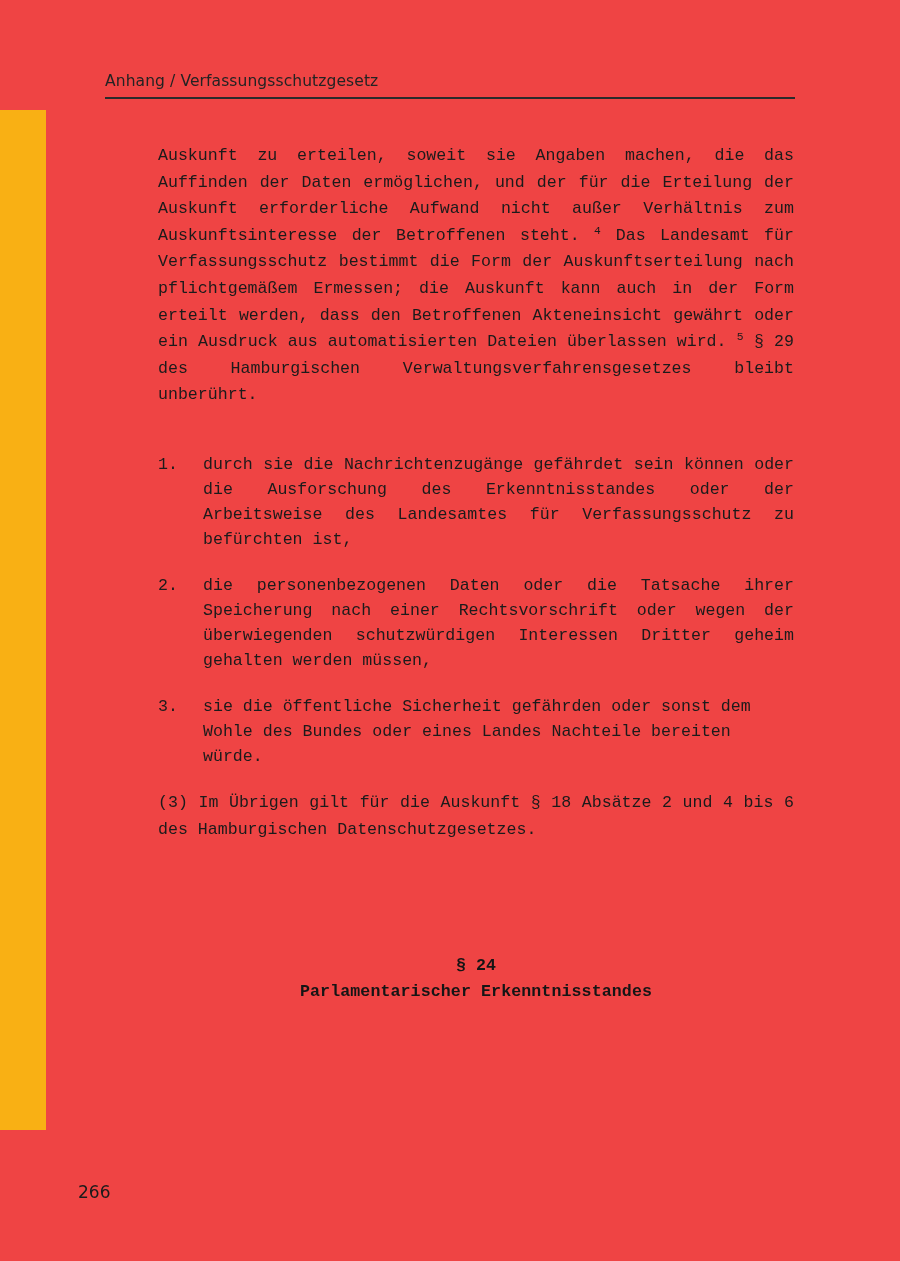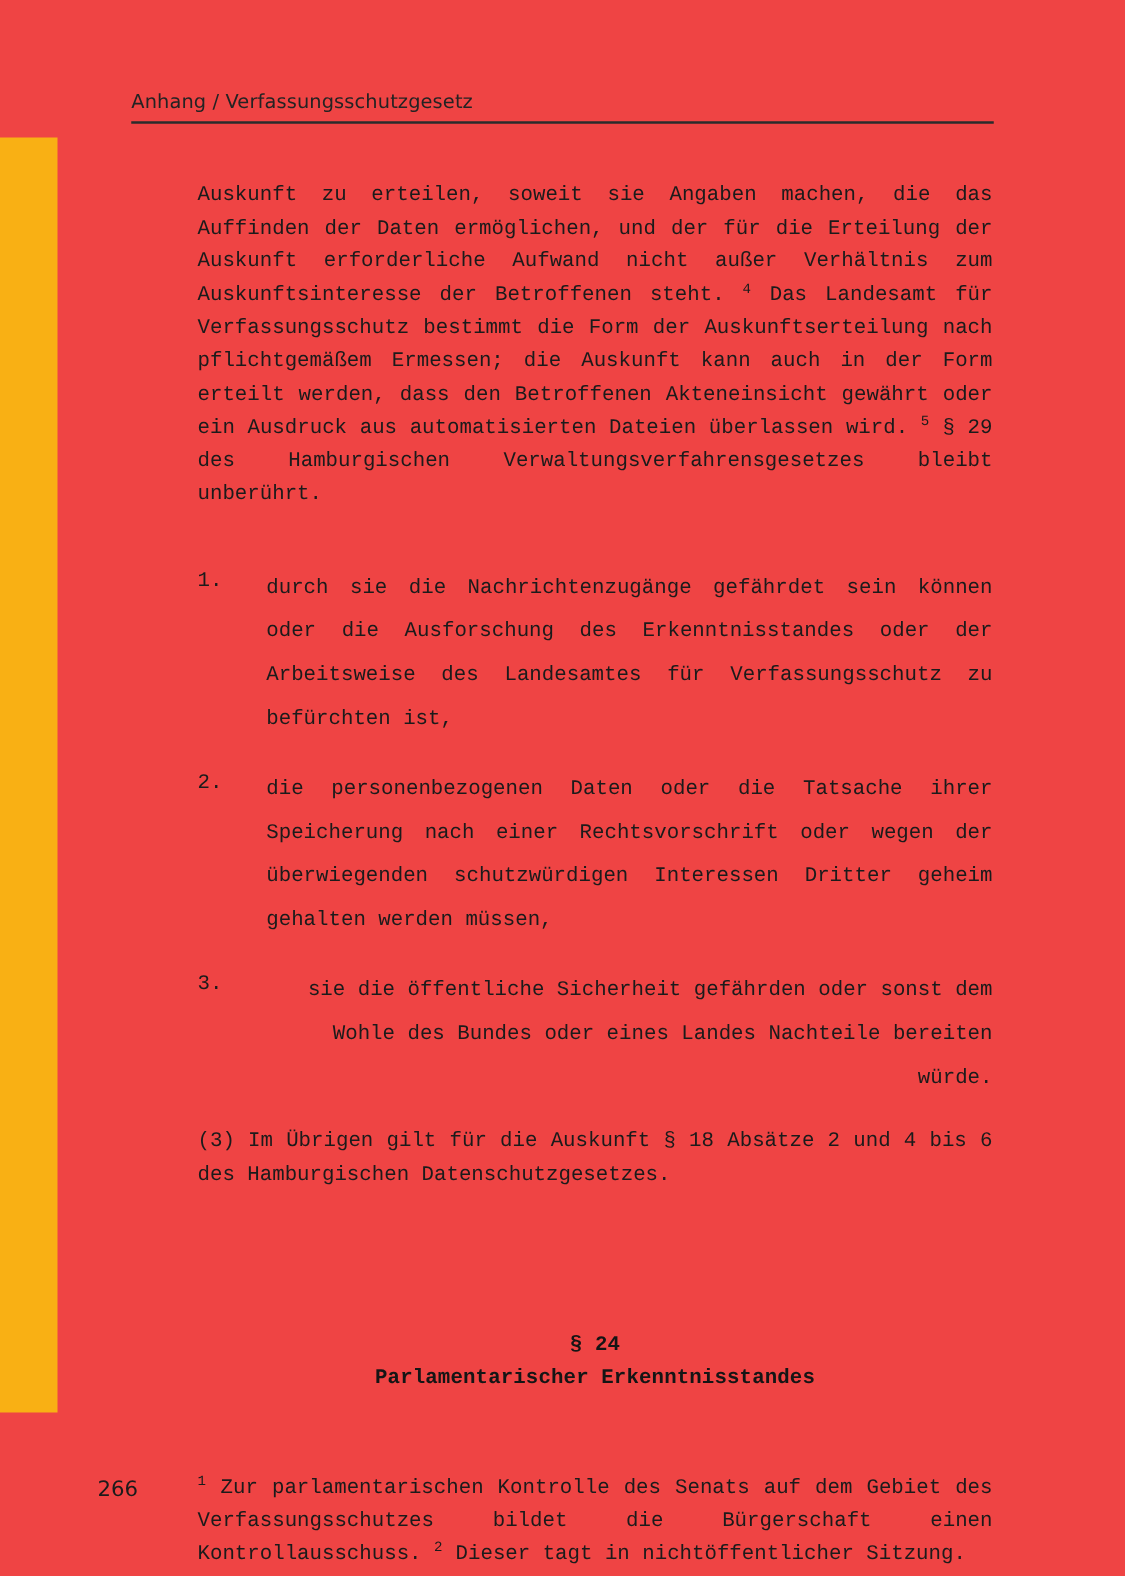--- a/index.html
+++ b/index.html
@@ -92,28 +92,27 @@
   }
   .num-item .num {
     flex: 0 0 45px;
     font-size: 16.6px;
     line-height: 26.6px;
     color: #1b1b1b;
   }
   .num-item .num-body {
     flex: 1 1 auto;
     font-size: 16.6px;
-    line-height: 35px;
+    line-height: 25px;
     text-align: justify;
     text-justify: inter-word;
     color: #1b1b1b;
-    margin-left: 10px;
   }
   .num-item .num-body.ragged {
-    text-align: right;
+    text-align: left;
   }
 
   
   .heading-block {
     text-align: center;
   }
   .heading-line {
     font-size: 16.6px;
     line-height: 26px;
     font-weight: bold;
@@ -186,19 +185,18 @@
 
     <div class="heading-gap"></div>
 
     <div class="heading-block">
       <div class="heading-line">§ 24</div>
       <div class="heading-line">Parlamentarischer Erkenntnisstandes</div>
     </div>
 
     <div class="gap-section"></div>
 
-    <p class="body-text"><sup class="marker">1</sup><span> Zur parlamentarischen Kontrolle des Senats auf dem Gebiet des Verfassungsschutzes bildet die Bürgerschaft einen Kontrollausschuss. </span><sup class="marker">2</sup><span> Dieser tagt in nichtöffentlicher Sitzung.</span></p>
 
   </div>
 
   <div class="folio">266</div>
 
 </div>
 
 </body></html>

